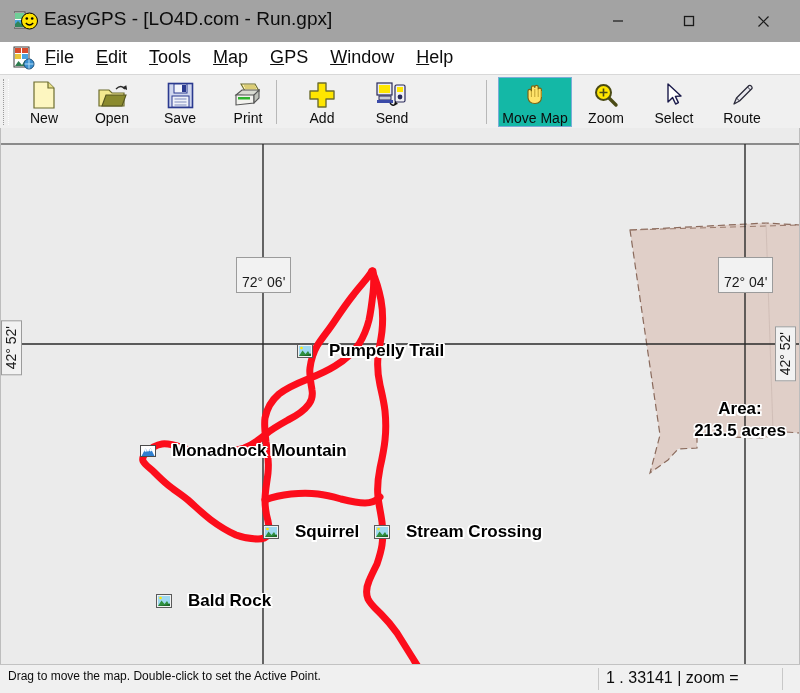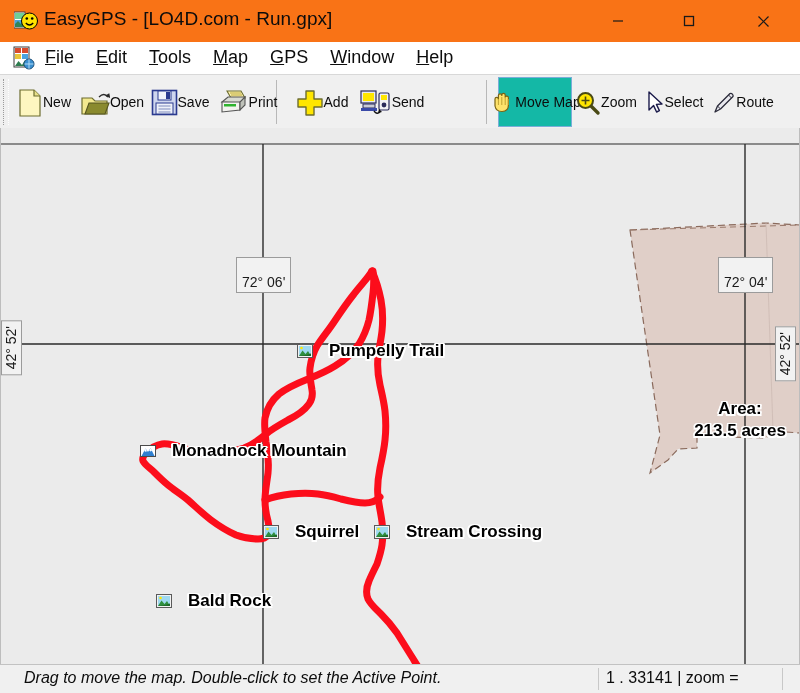--- a/index.html
+++ b/index.html
@@ -15,21 +15,21 @@
     font-family: "Liberation Sans", sans-serif;
     overflow: hidden;
     user-select: none;
   }
 
   
   #titlebar {
     position: absolute;
     left: 0; top: 0;
     width: 800px; height: 42px;
-    background: #f97316;
+    background: #a3a3a3;
     display: flex;
     align-items: center;
   }
   #title-icon {
     position: absolute;
     left: 14px; top: 10px;
     width: 24px; height: 22px;
   }
   #title-text {
     position: absolute;
@@ -108,23 +108,23 @@
     left: 3px; top: 4px;
     width: 4px; height: 46px;
     border-left: 1px dotted #9a9a9a;
     border-right: 1px dotted #ffffff;
   }
   .tbtn {
     position: absolute;
     top: 2px;
     width: 68px; height: 50px;
     display: flex;
-    flex-direction: row;
+    flex-direction: column;
     align-items: center;
-    justify-content: center;
+    justify-content: flex-end;
     cursor: default;
     border: 1px solid transparent;
     box-sizing: border-box;
   }
   .tbtn.active { background: #14b8a6; border: 1px solid #7aadd8; }
   .tbtn .ticon {
     height: 30px;
     display: flex; align-items: center; justify-content: center;
     margin-top: 1px;
   }
@@ -216,25 +216,24 @@
   
   #statusbar {
     position: absolute;
     left: 0; top: 664px;
     width: 800px; height: 29px;
     background: #f0f0f0;
     border-top: 1px solid #c2c2c2;
   }
   #status-text {
     position: absolute;
-    left: 24px; top: 4px;
-    font-size: 16px;
+    left: 8px; top: 4px;
+    font-size: 12px;
     color: #0c0c0c;
     white-space: nowrap;
-    font-style: italic;
   }
   #status-coord {
     position: absolute;
     left: 606px; top: 4px;
     font-size: 16px;
     color: #0c0c0c;
     white-space: nowrap;
   }
   .status-divider {
     position: absolute;

